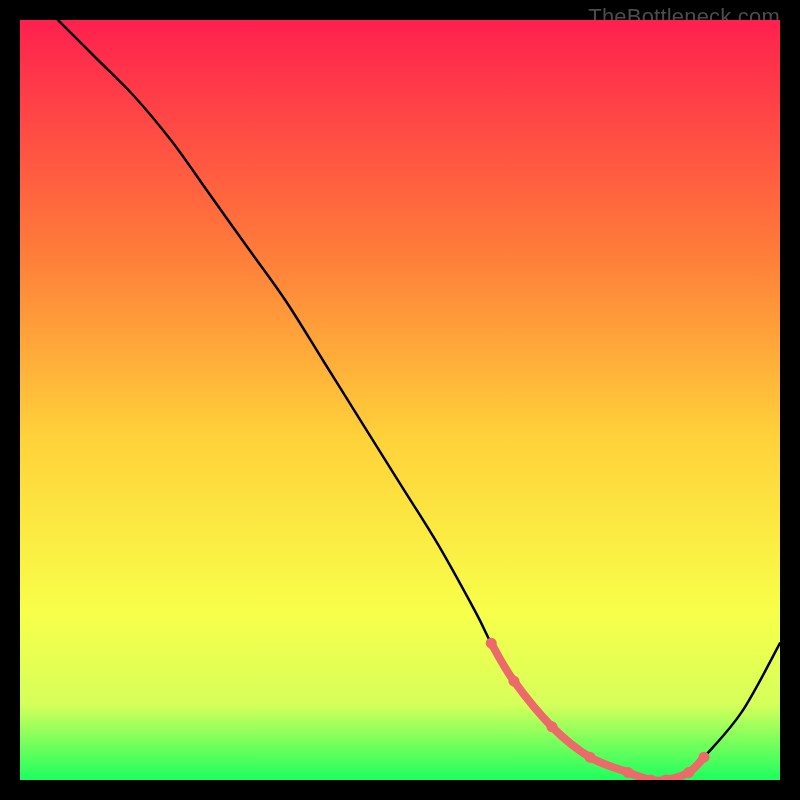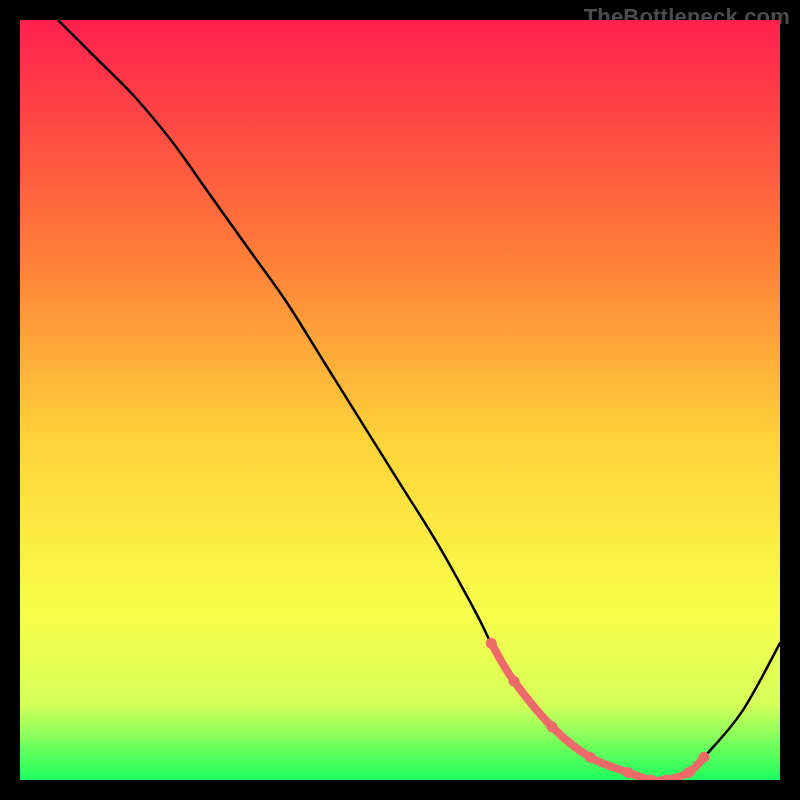--- a/index.html
+++ b/index.html
@@ -20,24 +20,24 @@
   .plot {
     position: absolute;
     left: 20px;
     top: 20px;
     width: 760px;
     height: 760px;
   }
   .watermark {
     position: absolute;
     top: 4px;
-    right: 10px;
+    right: 20px;
     color: #4c4c4c;
     font-size: 22px;
-    font-weight: 700;
+    font-weight: 400;
     letter-spacing: 0.2px;
     pointer-events: none;
     user-select: none;
   }
   svg { display: block; }
 </style>
 </head>
 <body>
 
 <div class="stage">

